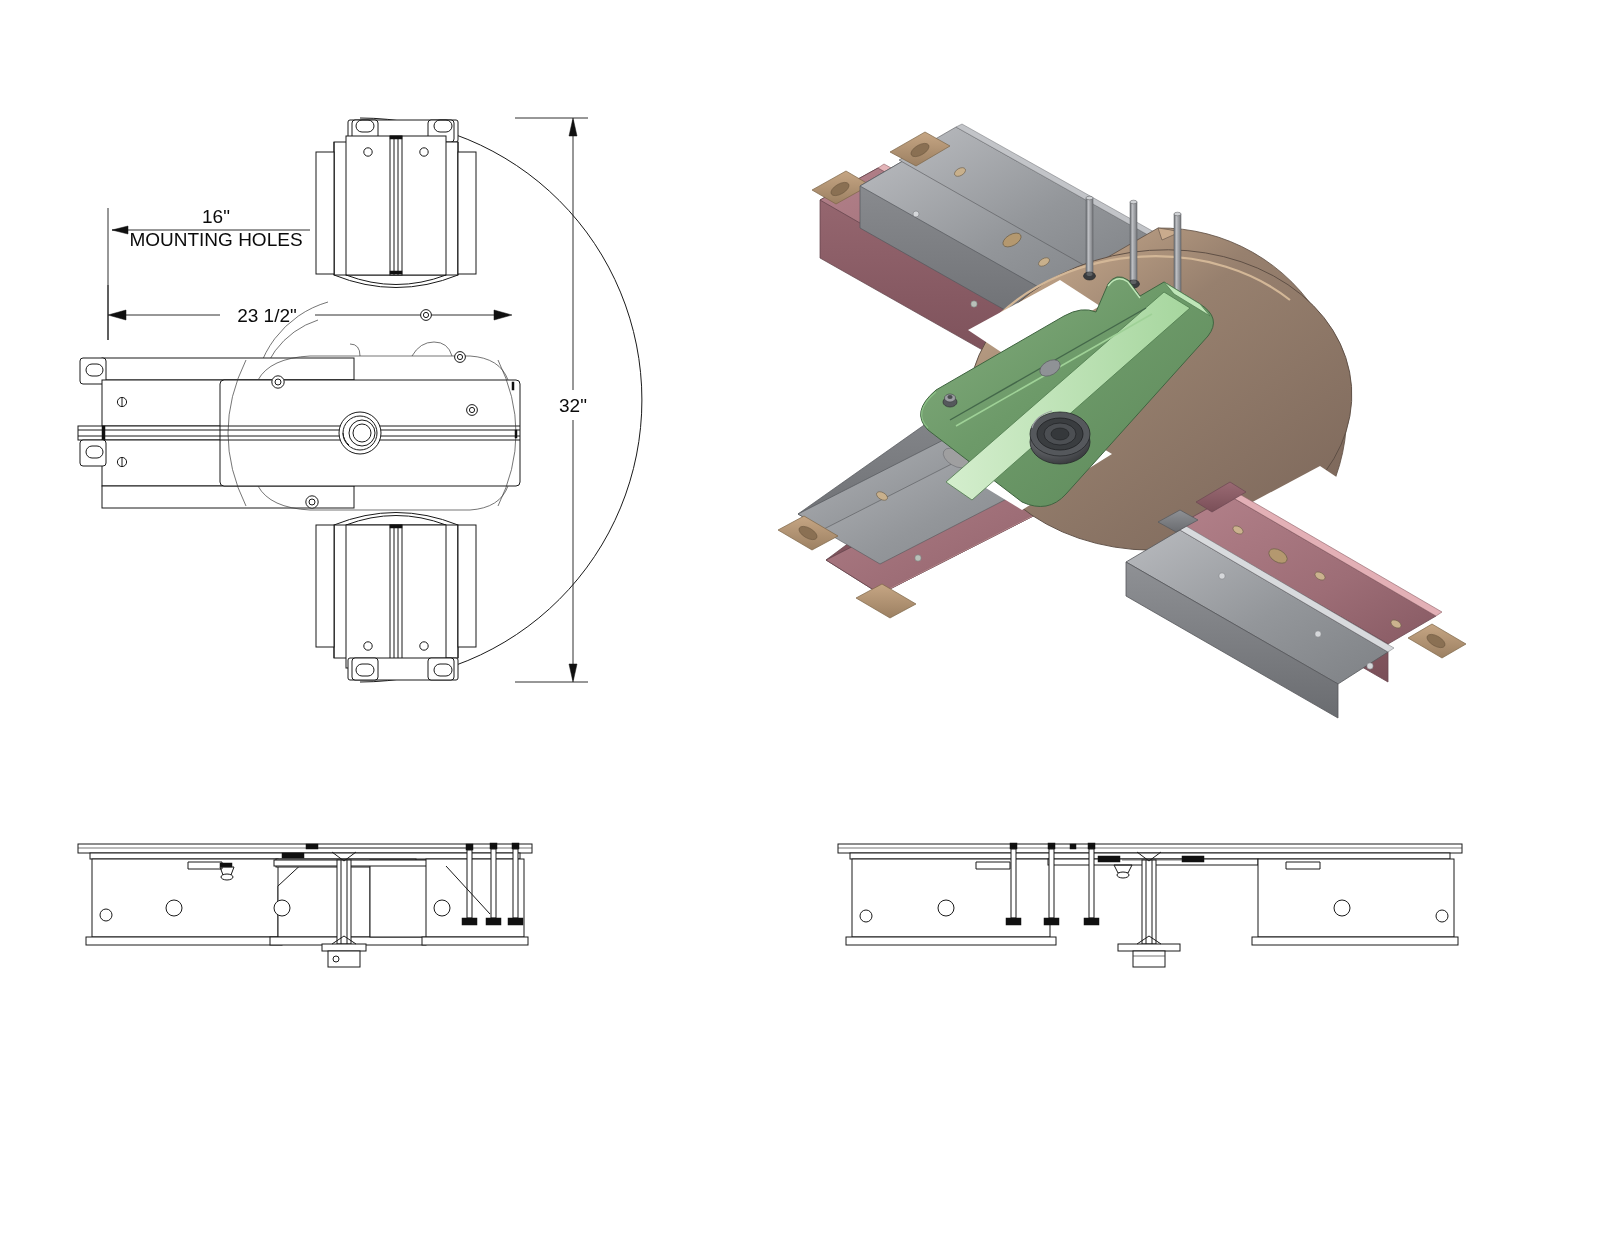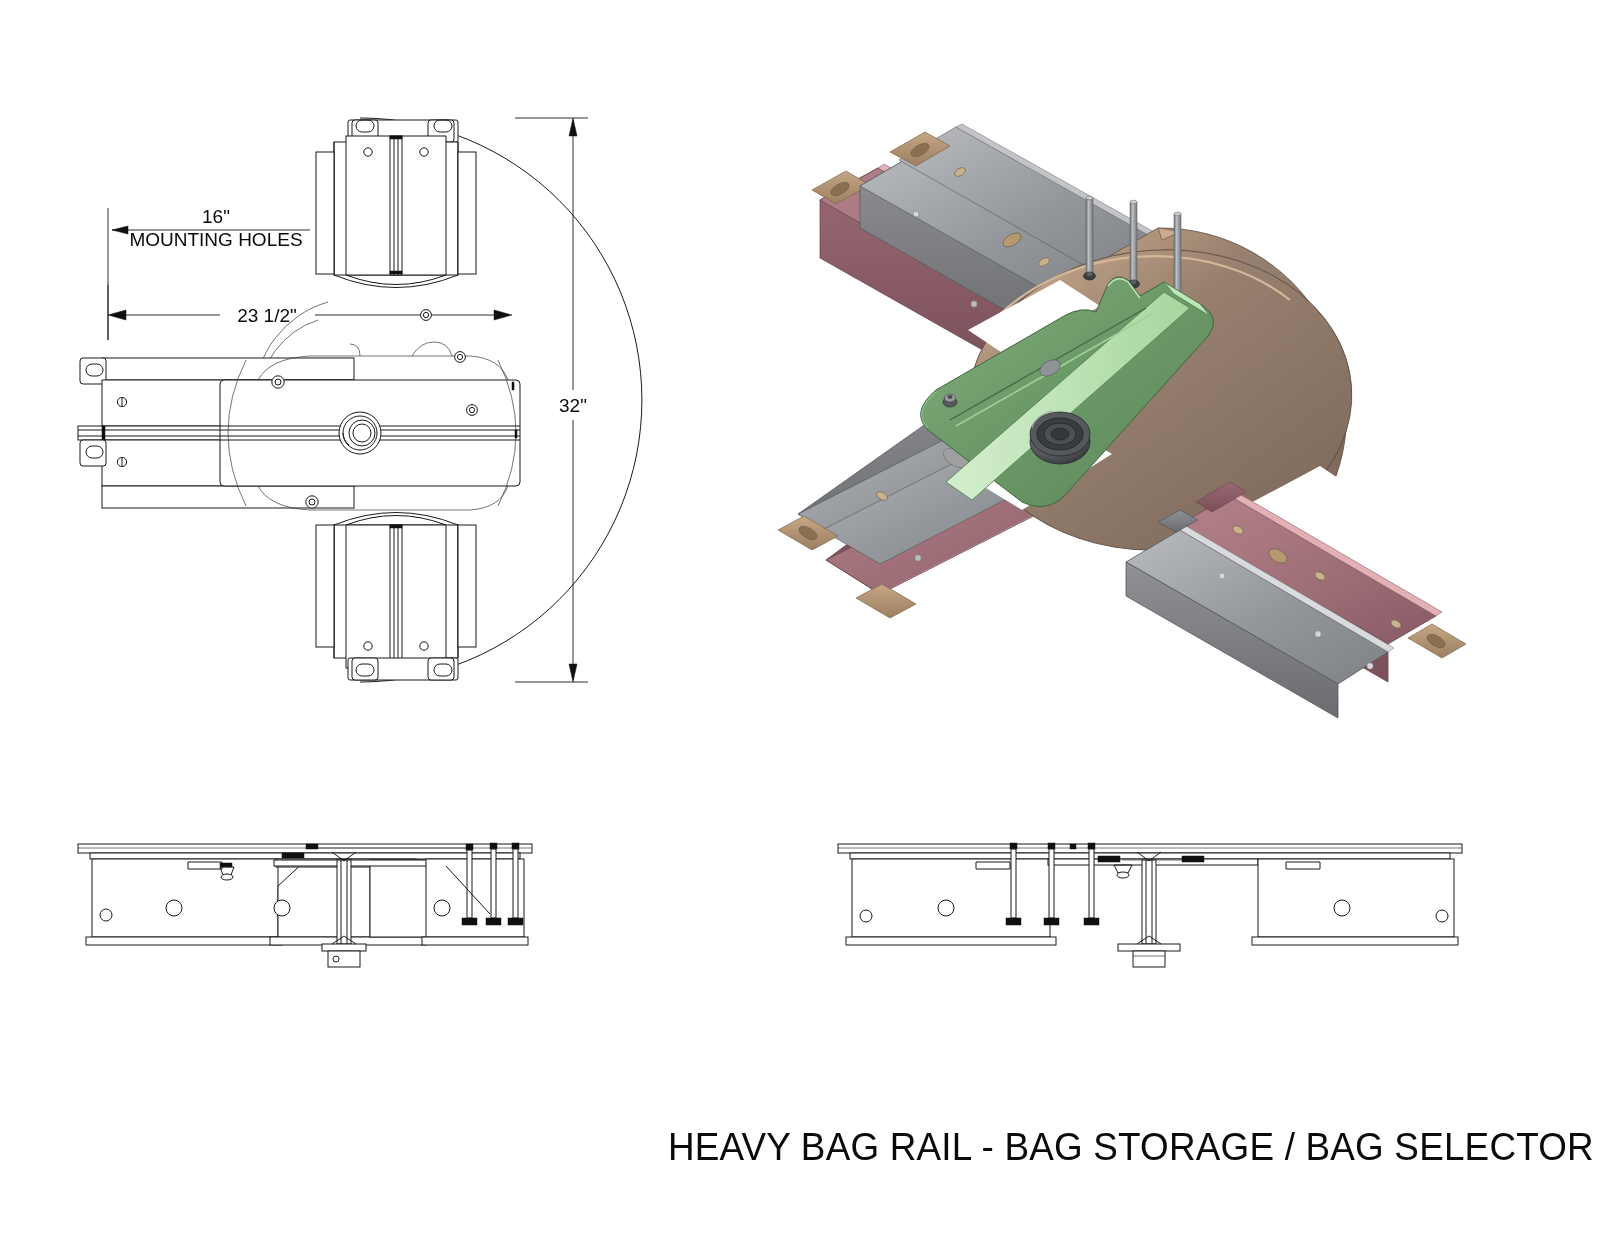--- a/index.html
+++ b/index.html
@@ -578,17 +578,14 @@
       <g>
         <rect class="solid-w" x="428" y="39" width="196" height="78"></rect>
         <rect class="solid-w" x="422" y="117" width="206" height="8"></rect>
         <circle class="solid-w" cx="512" cy="88" r="8"></circle>
         <circle class="solid-w" cx="612" cy="96" r="6"></circle>
         <path class="ln" d="M456 42 h34 v7 h-34 z"></path>
       </g>
     </svg>
   </div>
 
-  <div id="title-block" class="view">
-    <div class="dwg-title">HEAVY BAG RAIL - BAG STORAGE / BAG SELECTOR</div>
-  </div>
 
 </div>
 
 </body></html>

